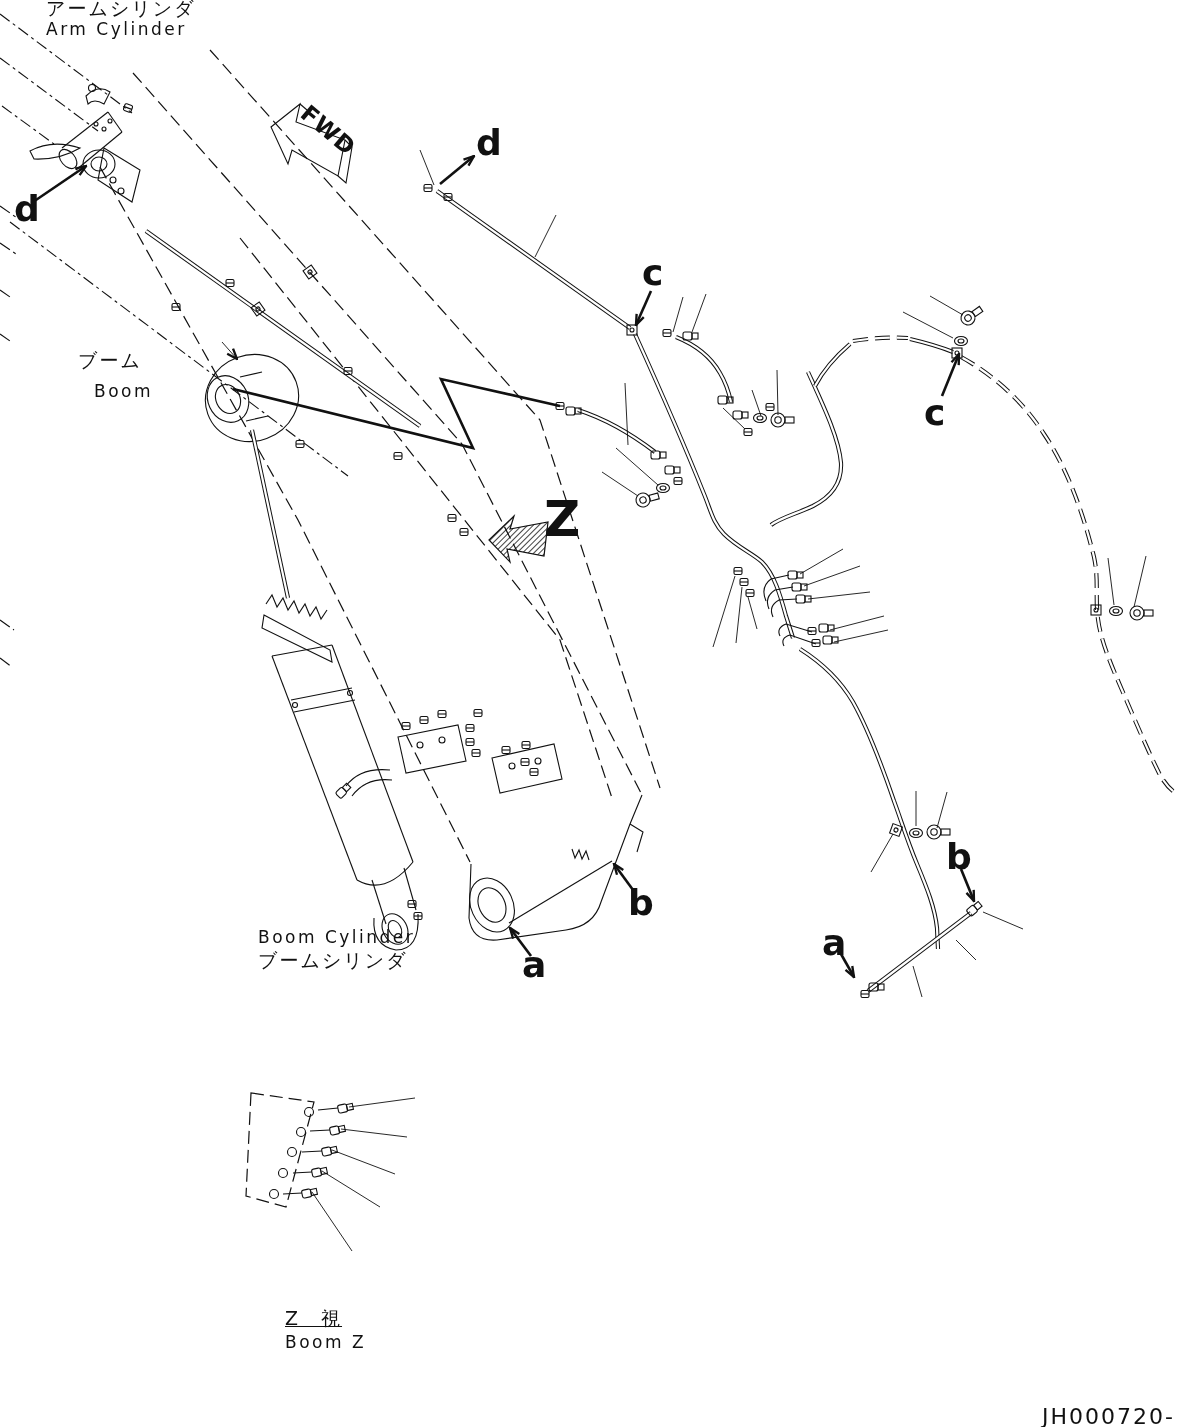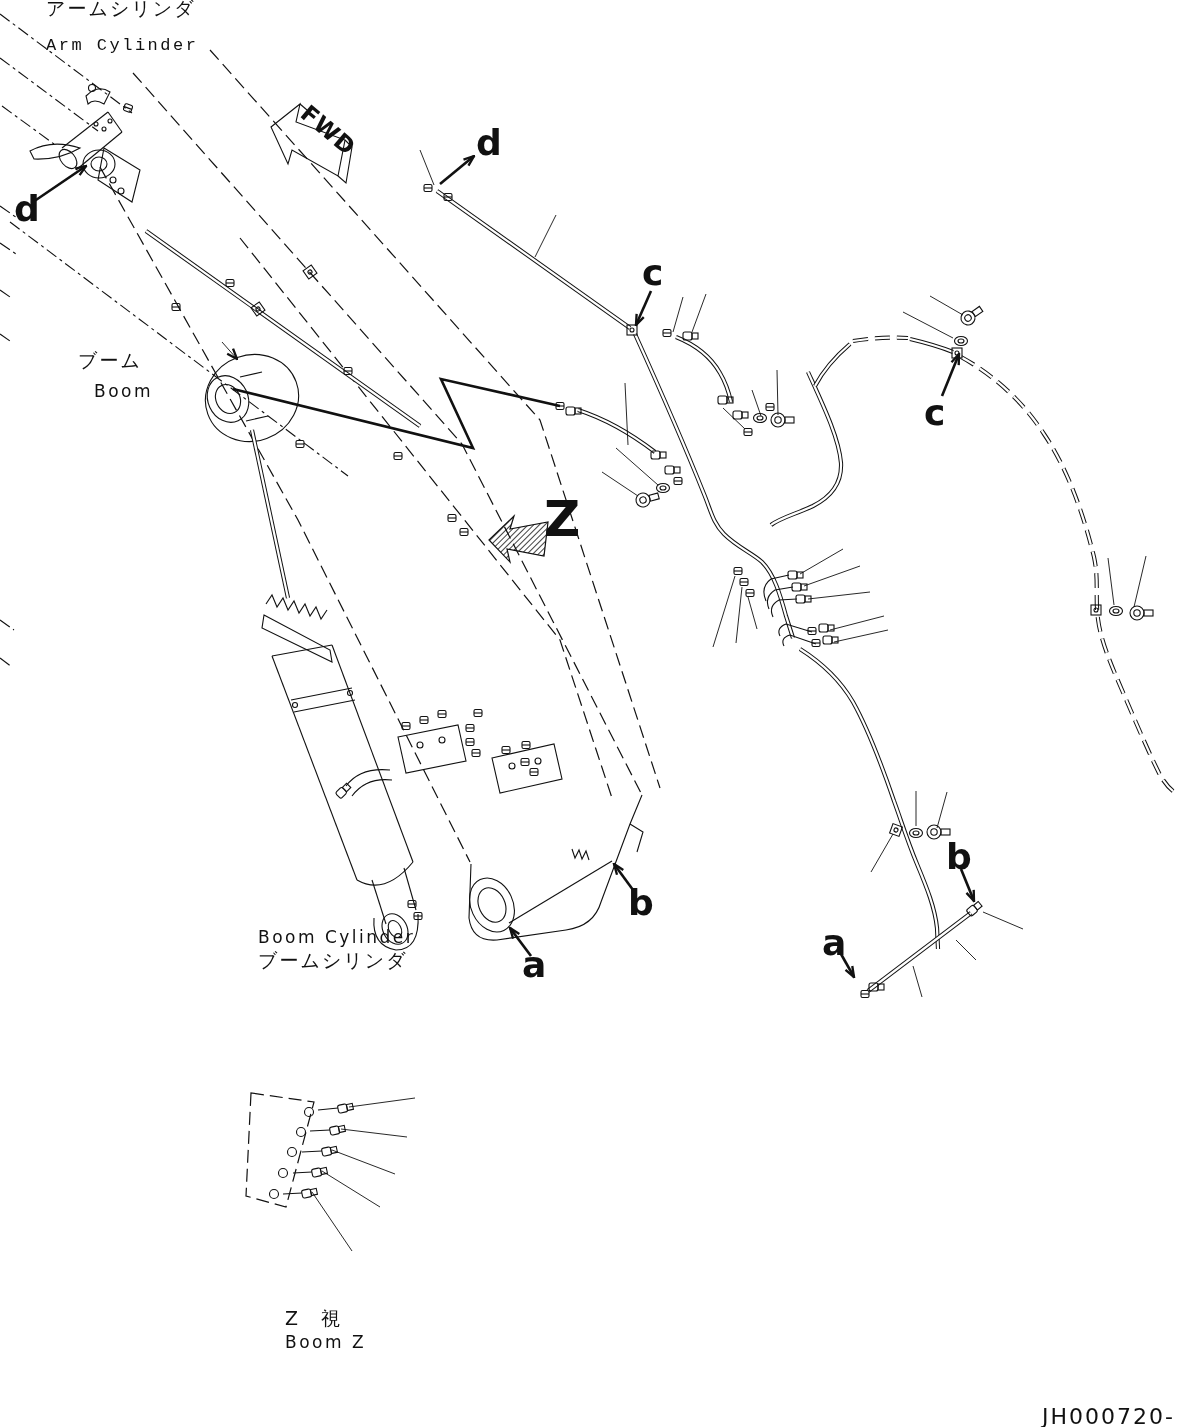--- a/index.html
+++ b/index.html
@@ -319,29 +319,29 @@
     <use href="#fit" x="309" y="1193" transform="rotate(-12 309 1193)"></use>
     <line class="ld" x1="349" y1="1107" x2="415" y2="1098"></line>
     <line class="ld" x1="341" y1="1129" x2="407" y2="1137"></line>
     <line class="ld" x1="332" y1="1150" x2="395" y2="1174"></line>
     <line class="ld" x1="322" y1="1171" x2="380" y2="1207"></line>
     <line class="ld" x1="312" y1="1192" x2="352" y2="1251"></line>
   </g>
 </svg>
 
 <div class="lbl jp" style="left:46px;top:-2px;">アームシリンダ</div>
-<div class="lbl en" style="left:46px;top:36px;font-family:Liberation Mono, monospace;">Arm Cylinder</div>
+<div class="lbl en" style="left:46px;top:20px;">Arm Cylinder</div>
 
 <div class="lbl jp" style="left:78px;top:350px;">ブーム</div>
 <div class="lbl en" style="left:94px;top:382px;">Boom</div>
 
 <div class="lbl jp" style="left:258px;top:950px;">ブームシリンダ</div>
 <div class="lbl en" style="left:258px;top:928px;">Boom Cylinder</div>
 
-<div class="lbl jp" style="left:285px;top:1308px;">Z　視</div>
+<div class="lbl jp" style="left:285px;top:1308px;text-decoration:underline;">Z　視</div>
 <div class="lbl en" style="left:285px;top:1333px;">Boom Z</div>
 
 <div class="doc" style="left:1042px;top:1404px;">JH000720-Y</div>
 
 <div class="callout" style="left:14px;top:188px;">d</div>
 <div class="callout" style="left:476px;top:122px;">d</div>
 <div class="callout" style="left:642px;top:252px;">c</div>
 <div class="callout" style="left:924px;top:392px;">c</div>
 <div class="callout big" style="left:544px;top:490px;">Z</div>
 <div class="callout" style="left:628px;top:882px;">b</div>

